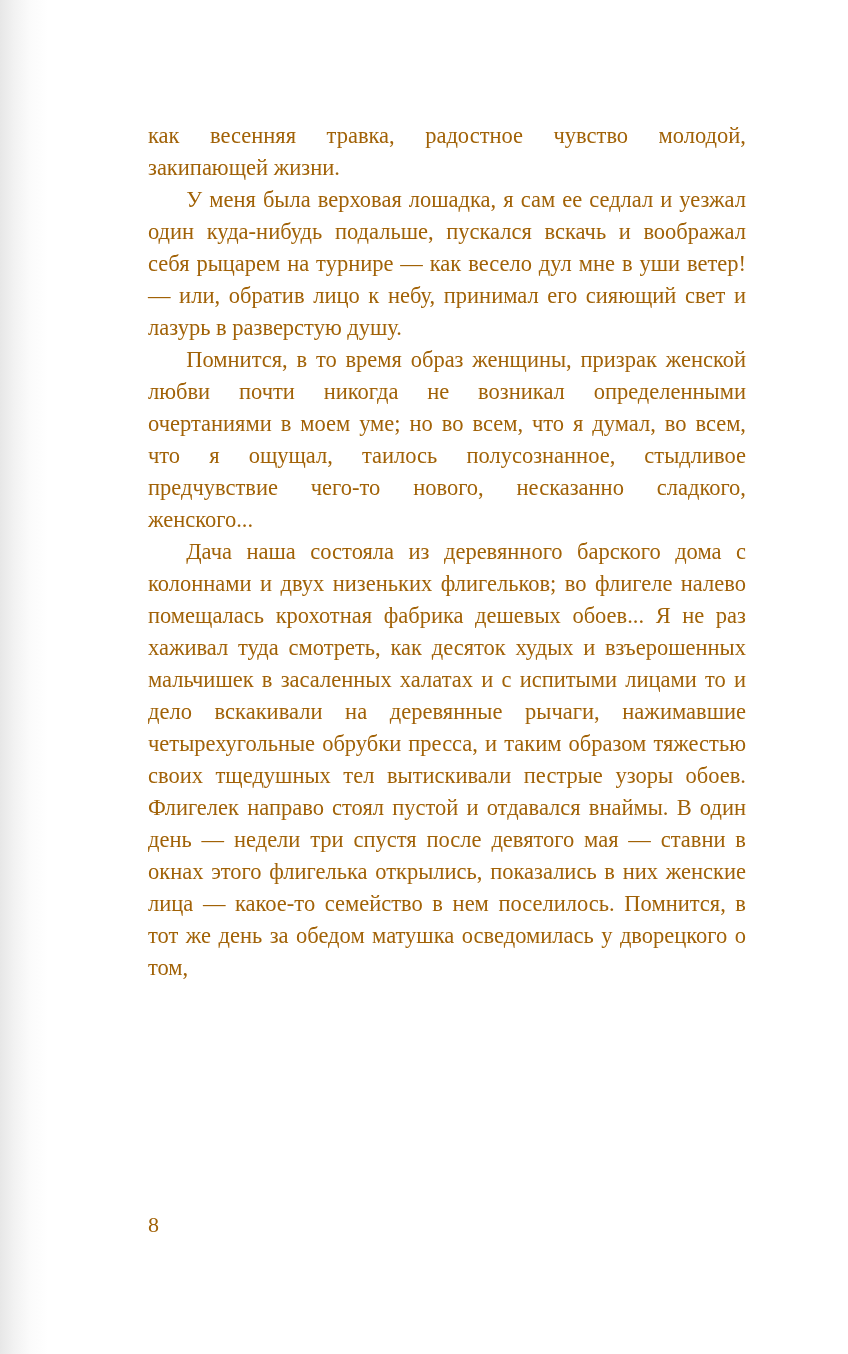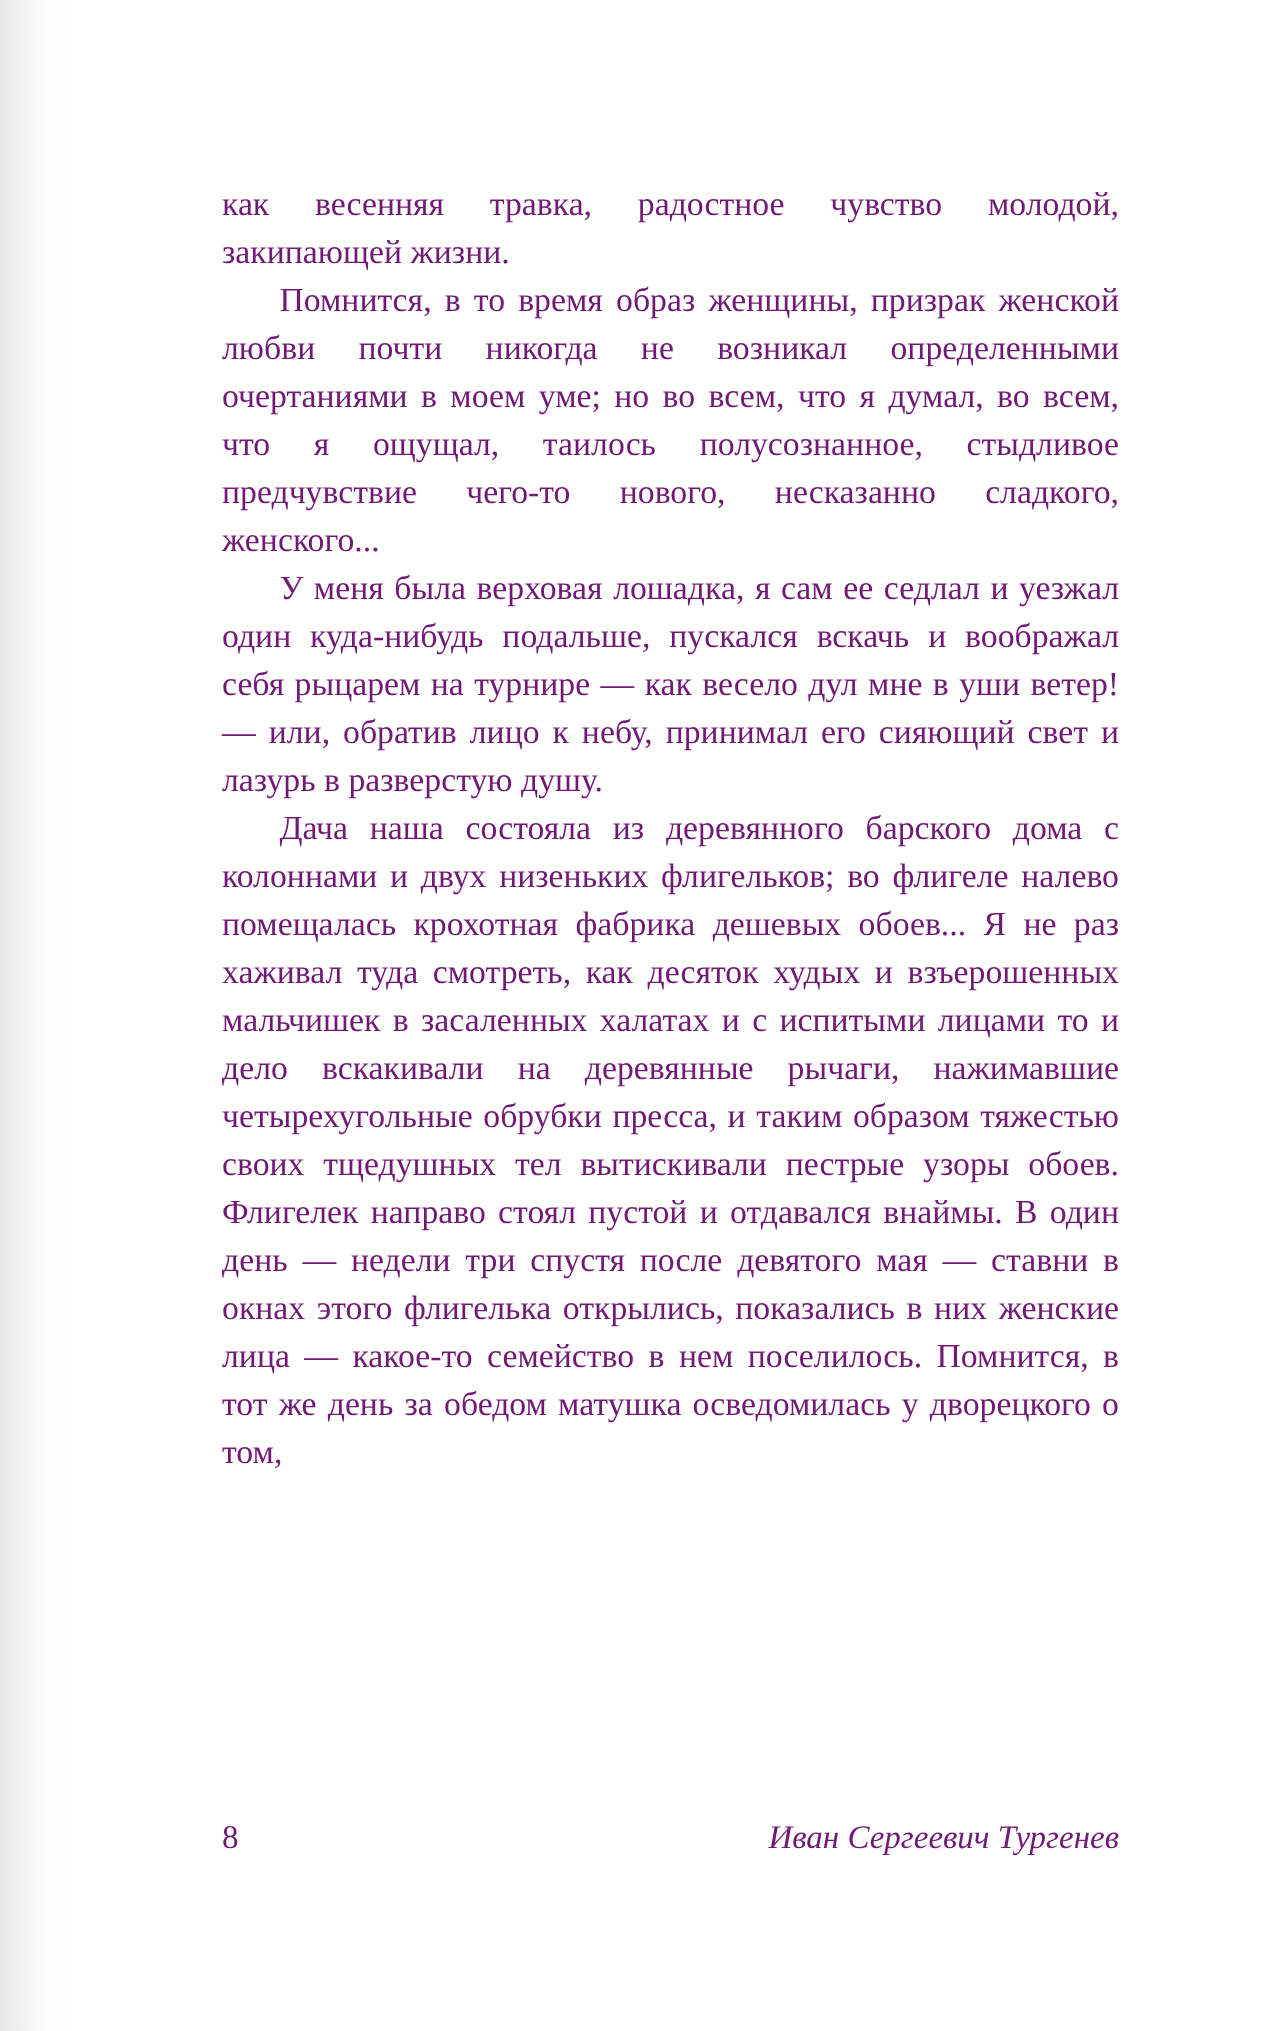--- a/index.html
+++ b/index.html
@@ -7,21 +7,21 @@
     padding: 0;
     background: #ffffff;
   }
   .page {
     position: relative;
     width: 848px;
     height: 1354px;
     background: #ffffff;
     overflow: hidden;
     font-family: "Liberation Serif", "DejaVu Serif", serif;
-    color: #701a75;
+    color: #a16207;
   }
   
   .edge-shade {
     position: absolute;
     left: 0;
     top: 0;
     width: 48px;
     height: 100%;
     background: linear-gradient(to right, #e7e7e7 0px, #f2f2f2 14px, #fbfbfb 30px, #ffffff 48px);
     pointer-events: none;
@@ -63,22 +63,21 @@
   }
 </style>
 </head>
 <body>
 
 <div class="page">
   <div class="edge-shade"></div>
 
   <div class="text-block">
     <p class="no-indent">как весенняя травка, радостное чувство молодой, закипающей жизни.</p>
+    <p>У меня была верховая лошадка, я сам ее седлал и уезжал один куда-нибудь подальше, пускался вскачь и воображал себя рыцарем на турнире — как весело дул мне в уши ветер! — или, обратив лицо к небу, принимал его сияющий свет и лазурь в разверстую душу.</p>
     <p>Помнится, в то время образ женщины, призрак женской любви почти никогда не возникал определенными очертаниями в моем уме; но во всем, что я думал, во всем, что я ощущал, таилось полусознанное, стыдливое предчувствие чего-то нового, несказанно сладкого, женского...</p>
-    <p>У меня была верховая лошадка, я сам ее седлал и уезжал один куда-нибудь подальше, пускался вскачь и воображал себя рыцарем на турнире — как весело дул мне в уши ветер! — или, обратив лицо к небу, принимал его сияющий свет и лазурь в разверстую душу.</p>
     <p>Дача наша состояла из деревянного барского дома с колоннами и двух низеньких флигельков; во флигеле налево помещалась крохотная фабрика дешевых обоев... Я не раз хаживал туда смотреть, как десяток худых и взъерошенных мальчишек в засаленных халатах и с испитыми лицами то и дело вскакивали на деревянные рычаги, нажимавшие четырехугольные обрубки пресса, и таким образом тяжестью своих тщедушных тел вытискивали пестрые узоры обоев. Флигелек направо стоял пустой и отдавался внаймы. В один день — недели три спустя после девятого мая — ставни в окнах этого флигелька открылись, показались в них женские лица — какое-то семейство в нем поселилось. Помнится, в тот же день за обедом матушка осведомилась у дворецкого о том,</p>
   </div>
 
   <div class="footer">
     <span class="page-number">8</span>
-    <span class="author">Иван Сергеевич Тургенев</span>
   </div>
 </div>
 
 </body></html>

